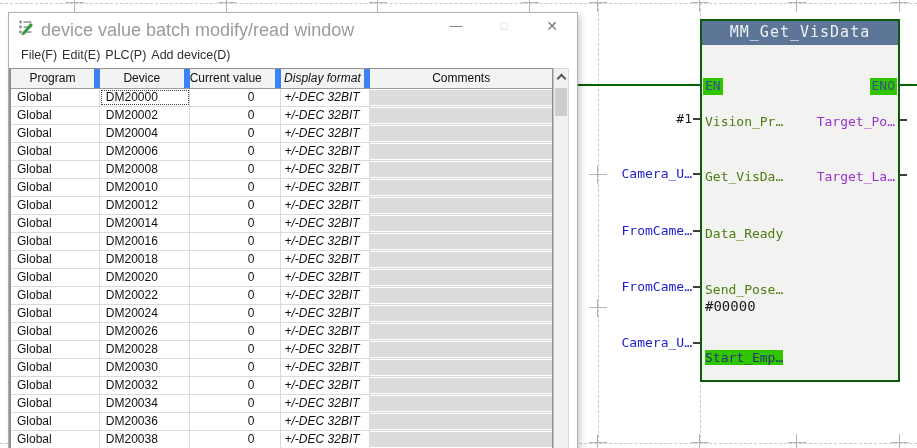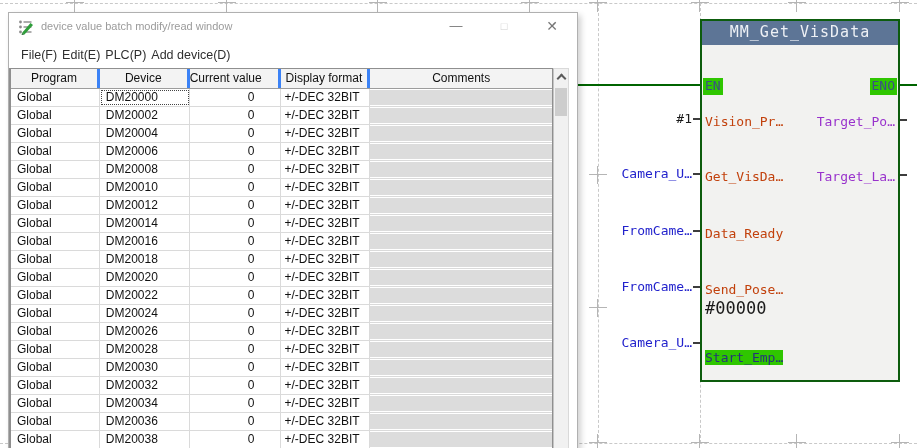--- a/index.html
+++ b/index.html
@@ -20,60 +20,60 @@
   .stub { position: absolute; height: 2px; background: #3d3d3d; z-index: 4; }
 
   
   #fblock { position: absolute; left: 700px; top: 19px; width: 200px; height: 363px;
             background: #f2f2f0; border: 2px solid #0d5c0d; z-index: 3;
             font-family: "DejaVu Sans Mono", monospace; }
   #fblock-header { height: 24px; background: #5d7596; color: #eef1f5; font-size: 15px;
                    text-align: center; line-height: 23px; letter-spacing: 1px; }
   .chip { position: absolute; background: #2fc600; color: #3c4e86; font-size: 13px;
           line-height: 16px; padding: 0 2px; height: 17px; }
-  .pin-in  { position: absolute; left: 3px; color: #c2410c; font-size: 13px; white-space: nowrap; }
+  .pin-in  { position: absolute; left: 3px; color: #4d7c0f; font-size: 13px; white-space: nowrap; }
   .pin-out { position: absolute; right: 3px; color: #9933cc; font-size: 13px; white-space: nowrap; }
   .pin-sel { background: #2fc600; color: #26337a; margin-top: 12px; }
-  .pin-extra { position: absolute; left: 3px; color: #1a1a1a; font-size: 17px; }
+  .pin-extra { position: absolute; left: 3px; color: #1a1a1a; font-size: 14px; }
 
   
   .operand { position: absolute; right: 217px; display: flex; align-items: center; z-index: 2;
              font-family: "DejaVu Sans Mono", monospace; font-size: 13px; white-space: nowrap; }
   .operand .optext { background: #ffffff; padding: 0 1px; }
   .op-var { color: #2222cc; }
   .op-const { color: #1a1a1a; }
   .operand .opstub { width: 7px; height: 2px; background: #3d3d3d; }
 
   
   #dlg { position: absolute; left: 8px; top: 12px; width: 570px; height: 440px;
          background: #ffffff; border: 1px solid #b0b0b0; z-index: 10;
          box-shadow: 3px 3px 6px rgba(0,0,0,0.18); }
   #titlebar { position: absolute; left: 0; top: 0; right: 0; height: 28px; background: #ffffff; }
   #title-icon { position: absolute; left: 9px; top: 6px; width: 16px; height: 16px; }
-  #title-text { position: absolute; left: 32px; top: 7px; font-size: 11px; color: #9b9b9b; }
+  #title-text { position: absolute; left: 32px; top: 7px; font-size: 18px; color: #9b9b9b; }
   .winbtn { position: absolute; top: 0; width: 34px; height: 28px; text-align: center;
             line-height: 26px; font-size: 13px; color: #767676; }
   #btn-min { left: 430px; }
   #btn-max { left: 478px; color: #d0d0d0; font-size: 11px; }
   #btn-close { left: 526px; font-size: 14px; }
   #menubar { position: absolute; left: 0; top: 30px; right: 0; height: 24px;
              display: flex; align-items: center; padding-left: 10px; gap: 1px; }
   .menu-item { font-size: 12.5px; color: #2f2f2f; padding: 2px 2px; }
 
   
   #tbl { position: absolute; left: 0px; top: 55px; width: 544px; height: 381px;
          border: 1px solid #8f8f8f; border-left-width: 2px; font-size: 12px; color: #111; }
   .thead { display: flex; height: 20px; background: #f3f3f3; border-bottom: 1px solid #9c9c9c; }
-  .th { border-right: 3px solid #3b82f6; text-align: center; line-height: 19px; overflow: hidden; }
+  .th { border-right: 6px solid #3b82f6; text-align: center; line-height: 19px; overflow: hidden; }
   .trow { display: flex; height: 18px; border-bottom: 1px solid #dadada; background: #ffffff; }
   .td { border-right: 1px solid #dadada; line-height: 17px; white-space: nowrap; overflow: hidden; }
   .c0 { width: 89px; padding-left: 6px; }
   .c1 { width: 90px; padding-left: 6px; }
   .c2 { width: 91px; text-align: right; padding-right: 25px; }
-  .c3 { width: 90px; padding-left: 4px; }
+  .c3 { width: 90px; padding-left: 4px; font-style: italic; }
   .c4 { width: 182px; border-right: none; }
   .th.c0,.th.c1,.th.c3 { padding-left: 0; }
   .th.c2 { padding-right: 0; text-align: left; }
   .comment-fill { margin: 1px 0 1px 0; height: 15px; background: #dcdcdc; }
   .focus-cell { outline: 1px dotted #444; outline-offset: -2px; }
 
   
   #vscroll { position: absolute; left: 544px; top: 55px; width: 16px; height: 381px;
              background: #f1f1f1; border: 1px solid #d9d9d9; border-left: 1px solid #c4c4c4; }
   #vs-up { height: 17px; background: #f1f1f1; }

